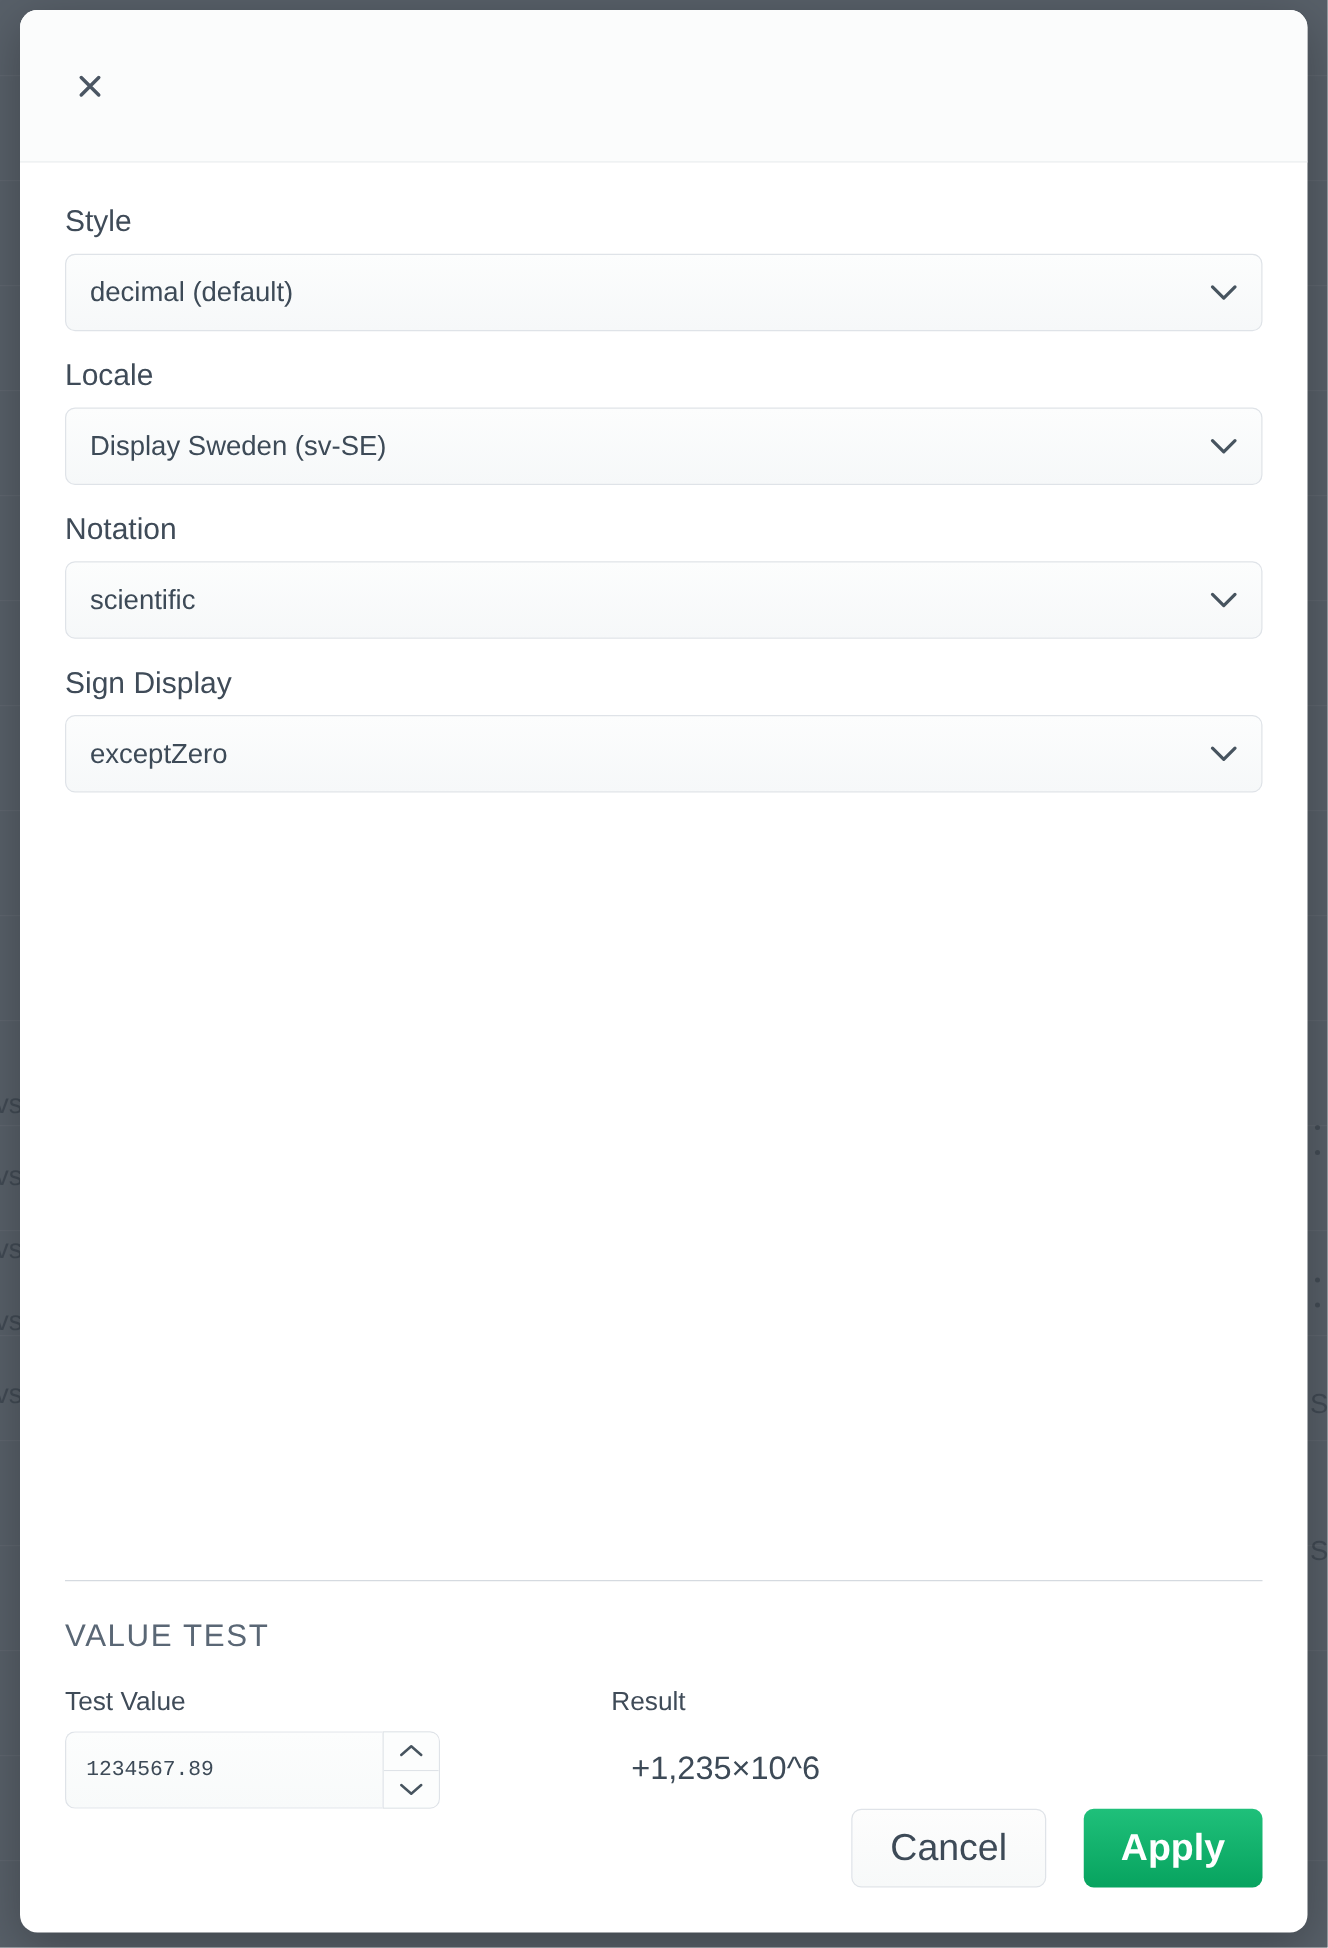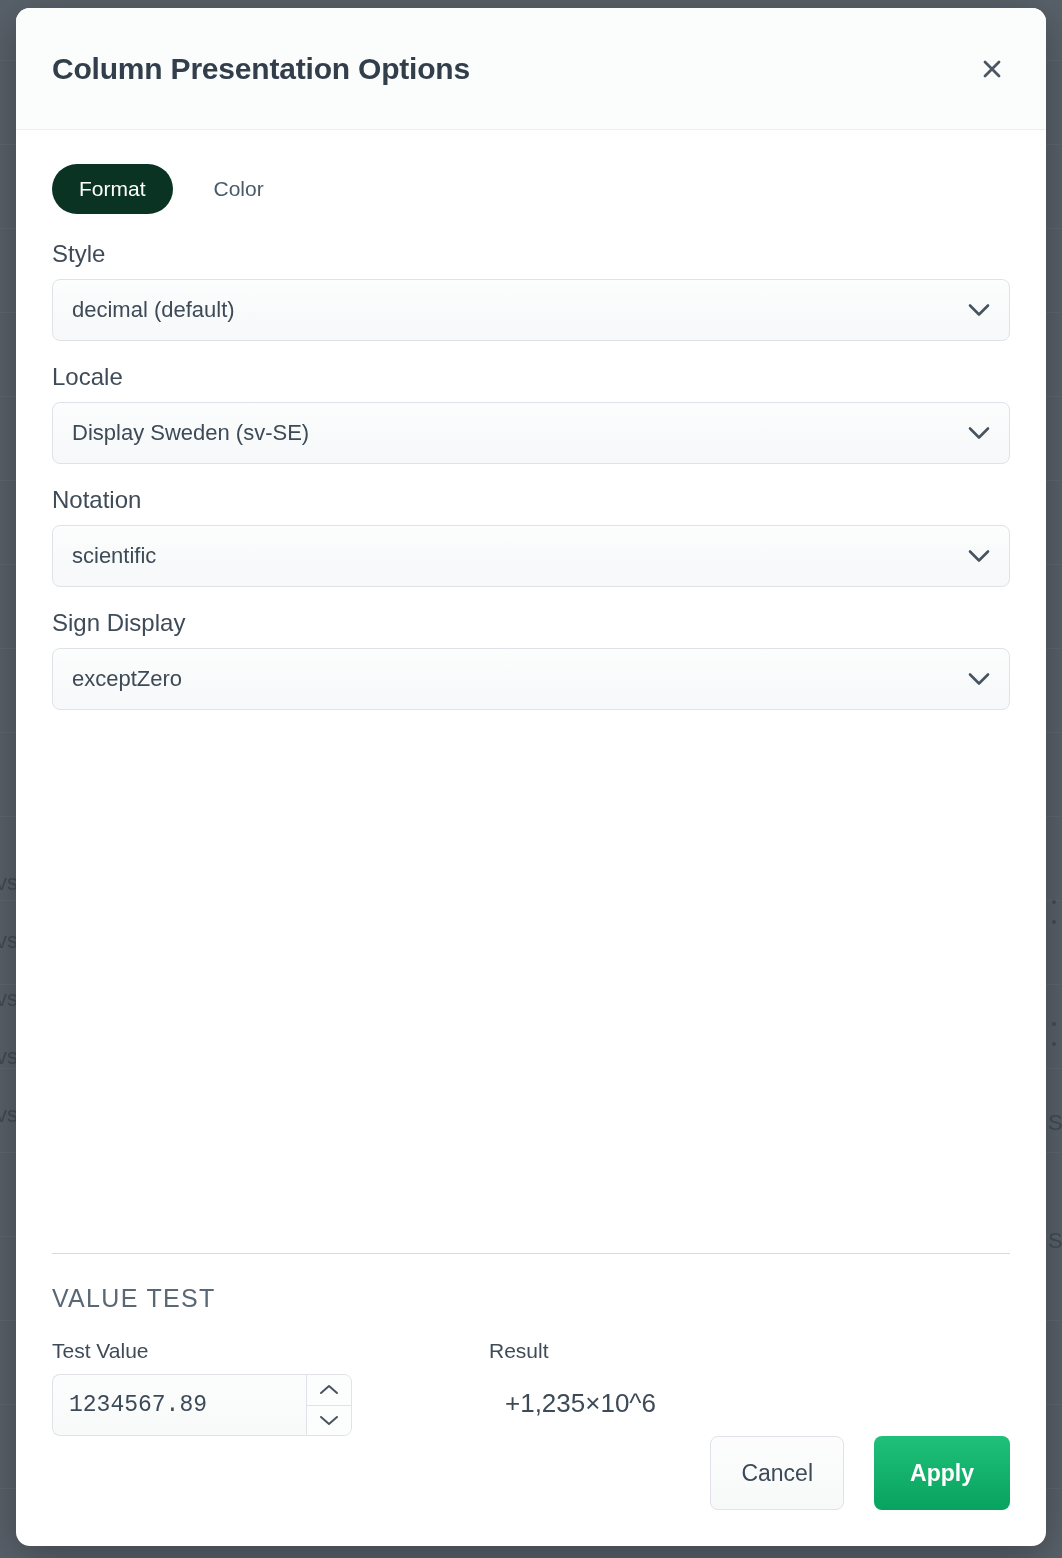--- a/index.html
+++ b/index.html
@@ -188,21 +188,21 @@
     width: 300px;
     height: 62px;
   }
   .number-input {
     flex: 1;
     border: 1px solid #dfe3e8;
     border-right: none;
     border-radius: 8px 0 0 8px;
     background: linear-gradient(180deg,#fcfdfd 0%, #f8fafa 100%);
     font-family: "Liberation Mono", monospace;
-    font-size: 23px;
+    font-size: 17px;
     color: #3d4a57;
     padding: 0 16px;
     outline: none;
     min-width: 0;
   }
   .spinner {
     width: 46px;
     display: flex;
     flex-direction: column;
     border: 1px solid #dfe3e8;
@@ -234,25 +234,25 @@
   .modal-footer {
     flex: 0 0 auto;
     padding: 0 36px 36px 36px;
     display: flex;
     justify-content: flex-end;
     align-items: center;
     gap: 30px;
   }
   .btn {
     font-family: "Liberation Sans", sans-serif;
-    font-size: 23px;
+    font-size: 30px;
     border-radius: 8px;
     cursor: pointer;
     padding: 0 30px;
-    height: 74px;
+    height: 63px;
     display: flex;
     align-items: center;
     justify-content: center;
   }
   .btn-cancel {
     background: linear-gradient(180deg,#fdfdfd 0%,#f7f9f9 100%);
     border: 1px solid #dfe3e8;
     color: #3d4a57;
   }
   .btn-apply {
@@ -295,34 +295,29 @@
     <div class="bg-text" style="left: 1048px; top: 1228px;">S</div>
     <div class="bg-dot" style="left: 1052px; top: 900px;"></div>
     <div class="bg-dot" style="left: 1052px; top: 920px;"></div>
     <div class="bg-dot" style="left: 1052px; top: 1022px;"></div>
     <div class="bg-dot" style="left: 1052px; top: 1042px;"></div>
   </div>
 
 <div id="modal">
 
   <div class="modal-header">
-    <div class="modal-title">Column Presentation Options</div>
     <button class="close-btn" aria-label="Close">
       <svg width="22" height="22" viewBox="0 0 22 22">
         <path d="M4 4 L18 18 M18 4 L4 18" stroke="#4b5663" stroke-width="2.8" stroke-linecap="round" fill="none"></path>
       </svg>
     </button>
   </div>
 
   <div class="modal-body">
 
-    <div class="tabs">
-      <button class="tab active">Format</button>
-      <button class="tab">Color</button>
-    </div>
 
     <div class="field">
       <span class="field-label">Style</span>
       <div class="select-box">
         <span class="select-value">decimal (default)</span>
         <span class="chev">
           <svg width="22" height="13" viewBox="0 0 22 13">
               <path d="M2 2 L11 11 L20 2" stroke="#47545f" stroke-width="2.6" fill="none" stroke-linecap="round" stroke-linejoin="round"></path>
             </svg>
         </span>

